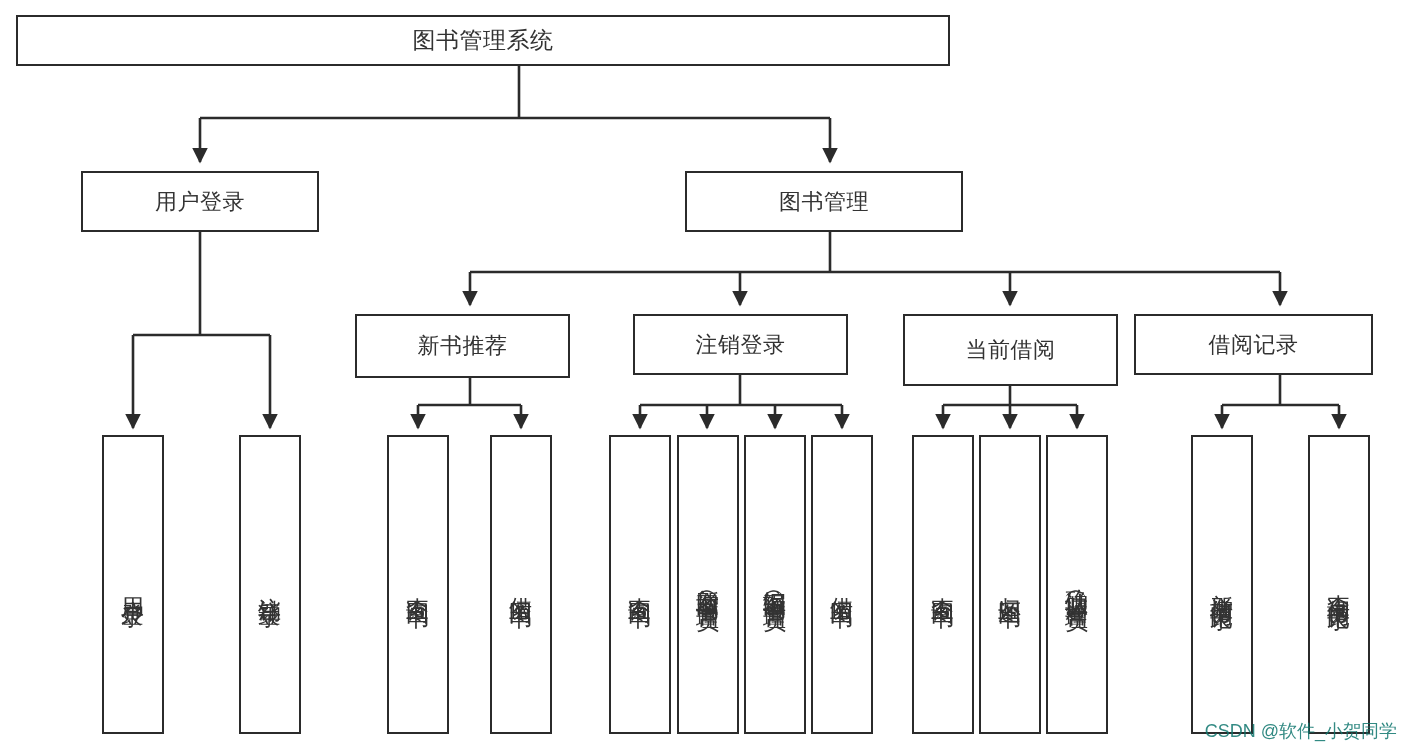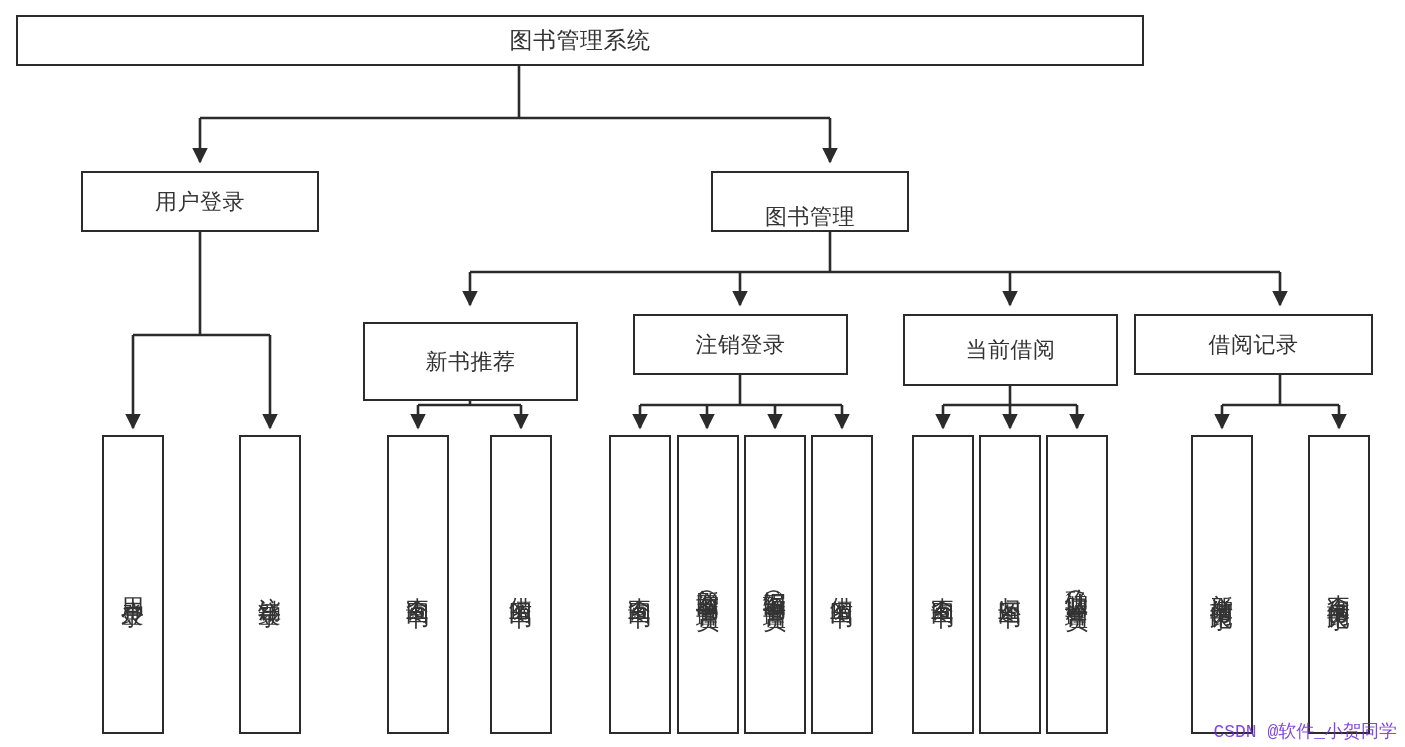--- a/index.html
+++ b/index.html
@@ -63,25 +63,25 @@
     line-height: 1.05;
     letter-spacing: 3px;
     text-align: center;
     white-space: nowrap;
   }
   .watermark {
     position: absolute;
     right: 8px;
     bottom: 4px;
     font-size: 18px;
-    color: #6d28d9;
+    color: #0f766e;
     opacity: 0.85;
     z-index: 5;
     white-space: nowrap;
-    font-family: Liberation Mono, monospace;
+    font-family: Liberation Sans, sans-serif;
   }
 </style>
 </head>
 <body>
 
 <div id="canvas">
 
   <svg id="wires" viewBox="0 0 1405 747" xmlns="http://www.w3.org/2000/svg">
     <defs>
       <marker id="arrow" viewBox="0 0 10 10" refX="9" refY="5" markerWidth="6" markerHeight="6" orient="auto-start-reverse">
@@ -125,32 +125,32 @@
       <path d="M 1010 405 L 1010 428" marker-end="url(#arrow)"></path>
       <path d="M 1077 405 L 1077 428" marker-end="url(#arrow)"></path>
 
       <path d="M 1280 375 L 1280 405"></path>
       <path d="M 1222 405 L 1339 405"></path>
       <path d="M 1222 405 L 1222 428" marker-end="url(#arrow)"></path>
       <path d="M 1339 405 L 1339 428" marker-end="url(#arrow)"></path>
     </g>
   </svg>
 
-  <div class="node h root" style="left:16px; top:15px; width:1128px; height:51px;">
+  <div class="node h root" style="left:16px; top:15px; width:934px; height:51px;">
     <span class="node-label">图书管理系统</span>
   </div>
 
   <div class="node h" style="left:81px; top:171px; width:238px; height:61px;">
     <span class="node-label">用户登录</span>
   </div>
-  <div class="node h" style="left:711px; top:171px; width:198px; height:61px;align-items:flex-end;">
+  <div class="node h" style="left:685px; top:171px; width:278px; height:61px;">
     <span class="node-label">图书管理</span>
   </div>
 
-  <div class="node h" style="left:363px; top:314px; width:215px; height:79px;margin-top:8px;">
+  <div class="node h" style="left:355px; top:314px; width:215px; height:64px;">
     <span class="node-label">新书推荐</span>
   </div>
   <div class="node h" style="left:633px; top:314px; width:215px; height:61px;">
     <span class="node-label">注销登录</span>
   </div>
   <div class="node h" style="left:903px; top:314px; width:215px; height:72px;">
     <span class="node-label">当前借阅</span>
   </div>
   <div class="node h" style="left:1134px; top:314px; width:239px; height:61px;">
     <span class="node-label">借阅记录</span>

